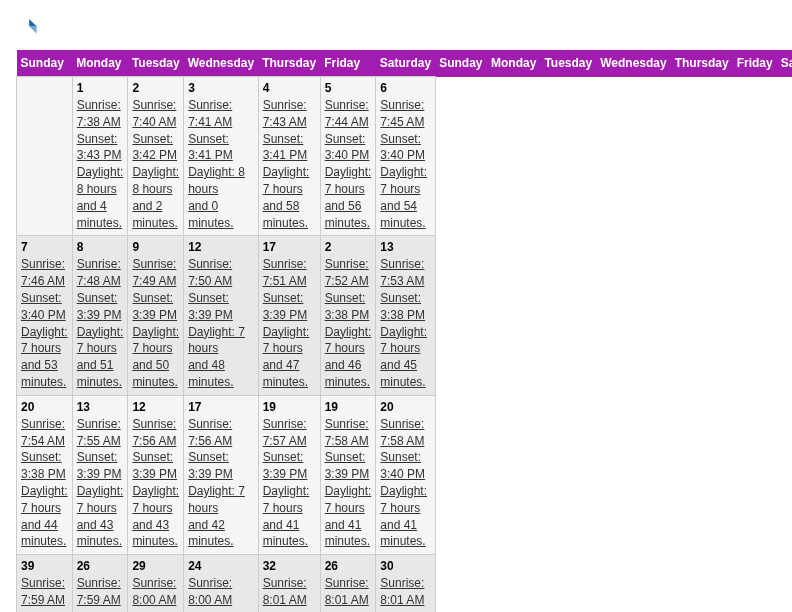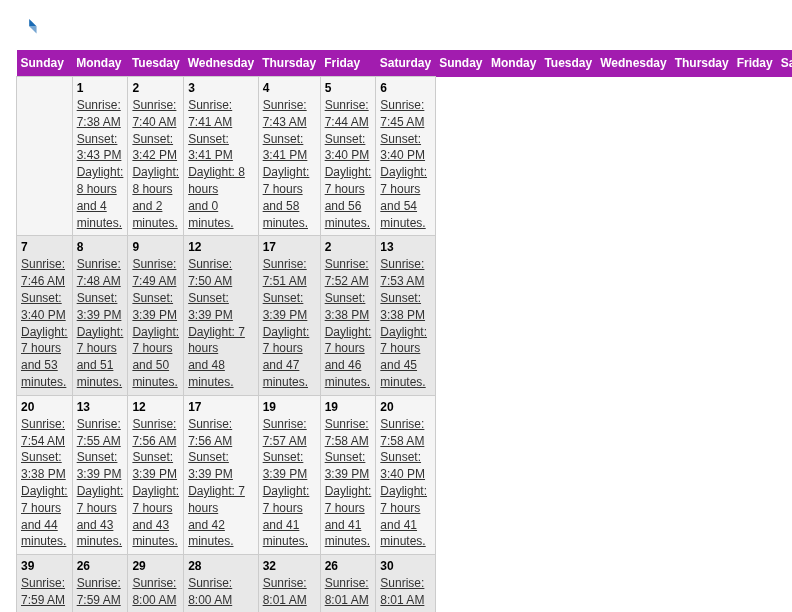--- a/index.html
+++ b/index.html
@@ -221,21 +221,21 @@
         </td>
         <td>
           <span class="day-number">26</span>
           <div class="day-info">Sunrise: 7:59 AM<br>Sunset: 3:41 PM<br>Daylight: 7 hours<br>and 41 minutes.</div>
         </td>
         <td>
           <span class="day-number">29</span>
           <div class="day-info">Sunrise: 8:00 AM<br>Sunset: 3:41 PM<br>Daylight: 7 hours<br>and 41 minutes.</div>
         </td>
         <td>
-          <span class="day-number">28</span>
+          <span class="day-number">24</span>
           <div class="day-info">Sunrise: 8:00 AM<br>Sunset: 3:42 PM<br>Daylight: 7 hours<br>and 41 minutes.</div>
         </td>
         <td>
           <span class="day-number">32</span>
           <div class="day-info">Sunrise: 8:01 AM<br>Sunset: 3:43 PM<br>Daylight: 7 hours<br>and 41 minutes.</div>
         </td>
         <td>
           <span class="day-number">26</span>
           <div class="day-info">Sunrise: 8:01 AM<br>Sunset: 3:43 PM<br>Daylight: 7 hours<br>and 42 minutes.</div>
         </td>

